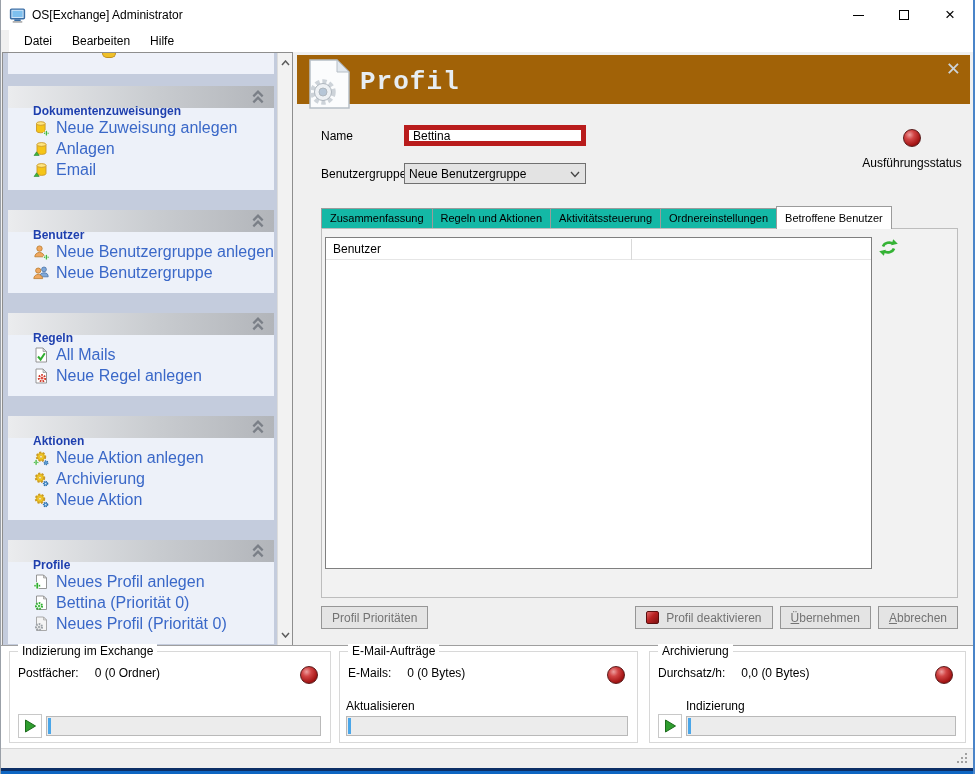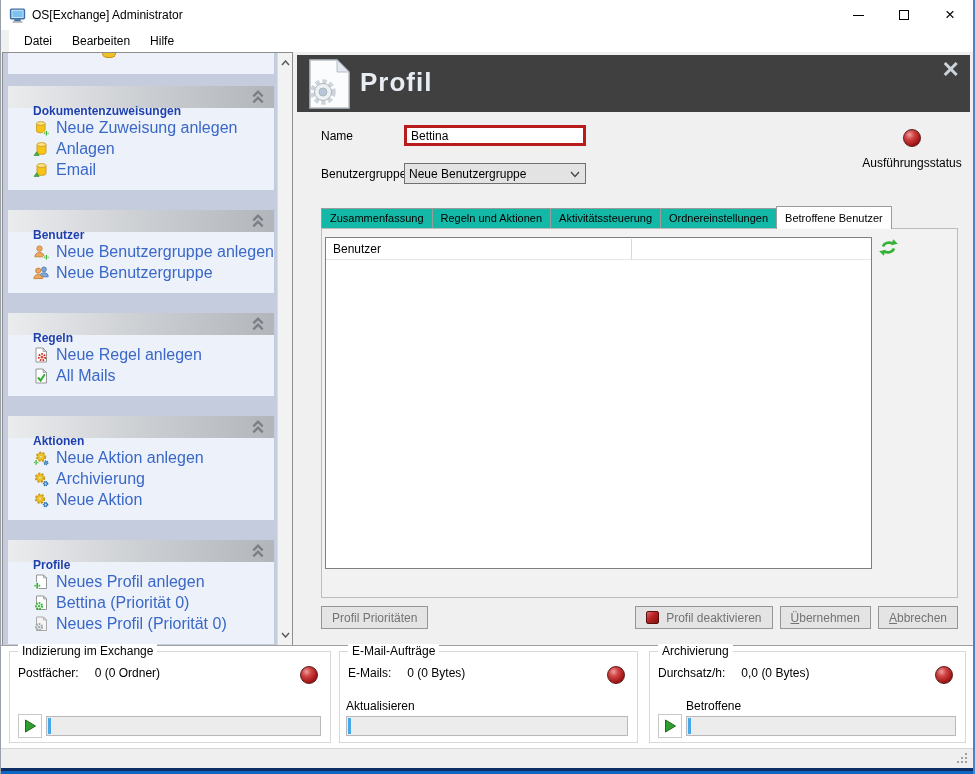--- a/index.html
+++ b/index.html
@@ -39,26 +39,26 @@
               background:linear-gradient(to right,#ebecee 0%,#c9ccd0 55%,#b2b5ba 100%); }
   .sec-title { flex:1; font-weight:bold; font-size:12px; color:#1e3fae;margin-top:28px; }
   .sec-body { background:#edf1f9; padding:9px 0 10px 0; }
   .side-item { display:flex; align-items:center; height:21px; padding-left:25px; }
   .side-label { margin-left:7px; color:#3a68c8; font-size:16px; }
   .icn { display:inline-flex; width:16px; height:16px; flex:none; }
   .icn svg { width:100%; height:100%; }
 
   
   .main { position:absolute; left:296px; top:3px; width:673px; height:590px; background:#f0f0f0; }
-  .m-header { position:absolute; left:0; top:0; right:0; height:57px; background:#404040; }
+  .m-header { position:absolute; left:0; top:0; right:0; height:49px; background:#a16207;font-family:Liberation Mono, monospace; }
   .m-header .big-icon { position:absolute; left:9px; top:3px; width:46px; height:52px; }
   .m-title { position:absolute; left:63px; top:12px; font-size:26px; font-weight:600; color:#e7edf2; letter-spacing:1px; }
   .m-close { position:absolute; right:10px; top:2px; font-size:22px; font-weight:bold; color:#ccd3d9; line-height:26px; }
   .form-label { position:absolute; font-size:12px; color:#000; }
-  .name-input { position:absolute; left:107px; top:70px; width:182px; height:21px; border:3px solid #b91c1c;
+  .name-input { position:absolute; left:107px; top:70px; width:182px; height:21px; border:5px solid #b91c1c;
                 background:#fff; font-family:"Liberation Sans",sans-serif; font-size:12px; padding:0 4px; }
   .combo { position:absolute; left:107px; top:108px; width:182px; height:21px; border:1px solid #707070;
            background:#e3e3e3; display:flex; align-items:center; padding:0 4px; }
   .combo-text { flex:1; font-size:12px; }
   .combo-arrow { width:12px; height:12px; }
   .orb { width:18px; height:18px; border-radius:50%; border:1px solid #5a1a1a;
          background:radial-gradient(circle at 35% 30%, #eda0a0 0%, #d24545 30%, #a31414 70%, #5e0707 100%); }
   .exec-orb { position:absolute; left:606px; top:74px; }
   .exec-label { position:absolute; left:548px; top:101px; width:134px; text-align:center; font-size:12px; }
 
@@ -241,35 +241,35 @@
                   <path d="M2.5 10 L6 6.5 L9.5 10" fill="none" stroke="#7a7f87" stroke-width="1.7"></path>
                 </svg>
               </span>
             </div>
             <div class="sec-body">
               <div class="side-item">
                 <span class="icn">
                   <svg viewBox="0 0 16 16">
                     <path d="M3 1 h7 l3.5 3.5 V15 H3 z" fill="#fff" stroke="#8a8a8a" stroke-width="0.9"></path>
                     <path d="M10 1 l3.5 3.5 H10 z" fill="#d8d8d8" stroke="#8a8a8a" stroke-width="0.6"></path>
+                    <path d="M5 9.5 l2.6 3 4.2 -6.2" fill="none" stroke="#2fae2f" stroke-width="2"></path>
+                  </svg>
+                </span>
+                <span class="side-label">All Mails</span>
+              </div>
+              <div class="side-item">
+                <span class="icn">
+                  <svg viewBox="0 0 16 16">
+                    <path d="M3 1 h7 l3.5 3.5 V15 H3 z" fill="#fff" stroke="#8a8a8a" stroke-width="0.9"></path>
+                    <path d="M10 1 l3.5 3.5 H10 z" fill="#d8d8d8" stroke="#8a8a8a" stroke-width="0.6"></path>
                     <circle cx="9" cy="10.2" r="3.1" fill="none" stroke="#d03020" stroke-width="2.1" stroke-dasharray="1.5 1.2"></circle>
                     <circle cx="9" cy="10.2" r="1.4" fill="#e05040"></circle>
                   </svg>
                 </span>
                 <span class="side-label">Neue Regel anlegen</span>
-              </div>
-              <div class="side-item">
-                <span class="icn">
-                  <svg viewBox="0 0 16 16">
-                    <path d="M3 1 h7 l3.5 3.5 V15 H3 z" fill="#fff" stroke="#8a8a8a" stroke-width="0.9"></path>
-                    <path d="M10 1 l3.5 3.5 H10 z" fill="#d8d8d8" stroke="#8a8a8a" stroke-width="0.6"></path>
-                    <path d="M5 9.5 l2.6 3 4.2 -6.2" fill="none" stroke="#2fae2f" stroke-width="2"></path>
-                  </svg>
-                </span>
-                <span class="side-label">All Mails</span>
               </div>
             </div>
           </div>
           <div class="section">
             <div class="sec-head">
               <span class="sec-title">Aktionen</span>
               <span class="icn">
                 <svg viewBox="0 0 12 12">
                   <path d="M2.5 5.5 L6 2 L9.5 5.5" fill="none" stroke="#7a7f87" stroke-width="1.7"></path>
                   <path d="M2.5 10 L6 6.5 L9.5 10" fill="none" stroke="#7a7f87" stroke-width="1.7"></path>
@@ -497,21 +497,21 @@
           <span class="mval">0,0 (0 Bytes)</span>
         </div>
         <div class="orb"></div>
         <div class="play-btn">
           <span class="icn">
             <svg viewBox="0 0 16 16">
               <polygon points="3.5,2 13.5,8 3.5,14" fill="#2f9e2f" stroke="#1c6b1c" stroke-width="1"></polygon>
             </svg>
           </span>
         </div>
-        <span class="prog-label" style="left: 36px;">Betroffene</span>
+        <span class="prog-label" style="left: 36px;">Indizierung</span>
         <div class="pbar" style="left: 36px; right: 9px;">
           <div class="sliver"></div>
         </div>
       </div>
     </div>
 
   <div class="statusbar">
     <span class="grip">
       <svg viewBox="0 0 13 13">
         <g fill="#a0a0a0">

